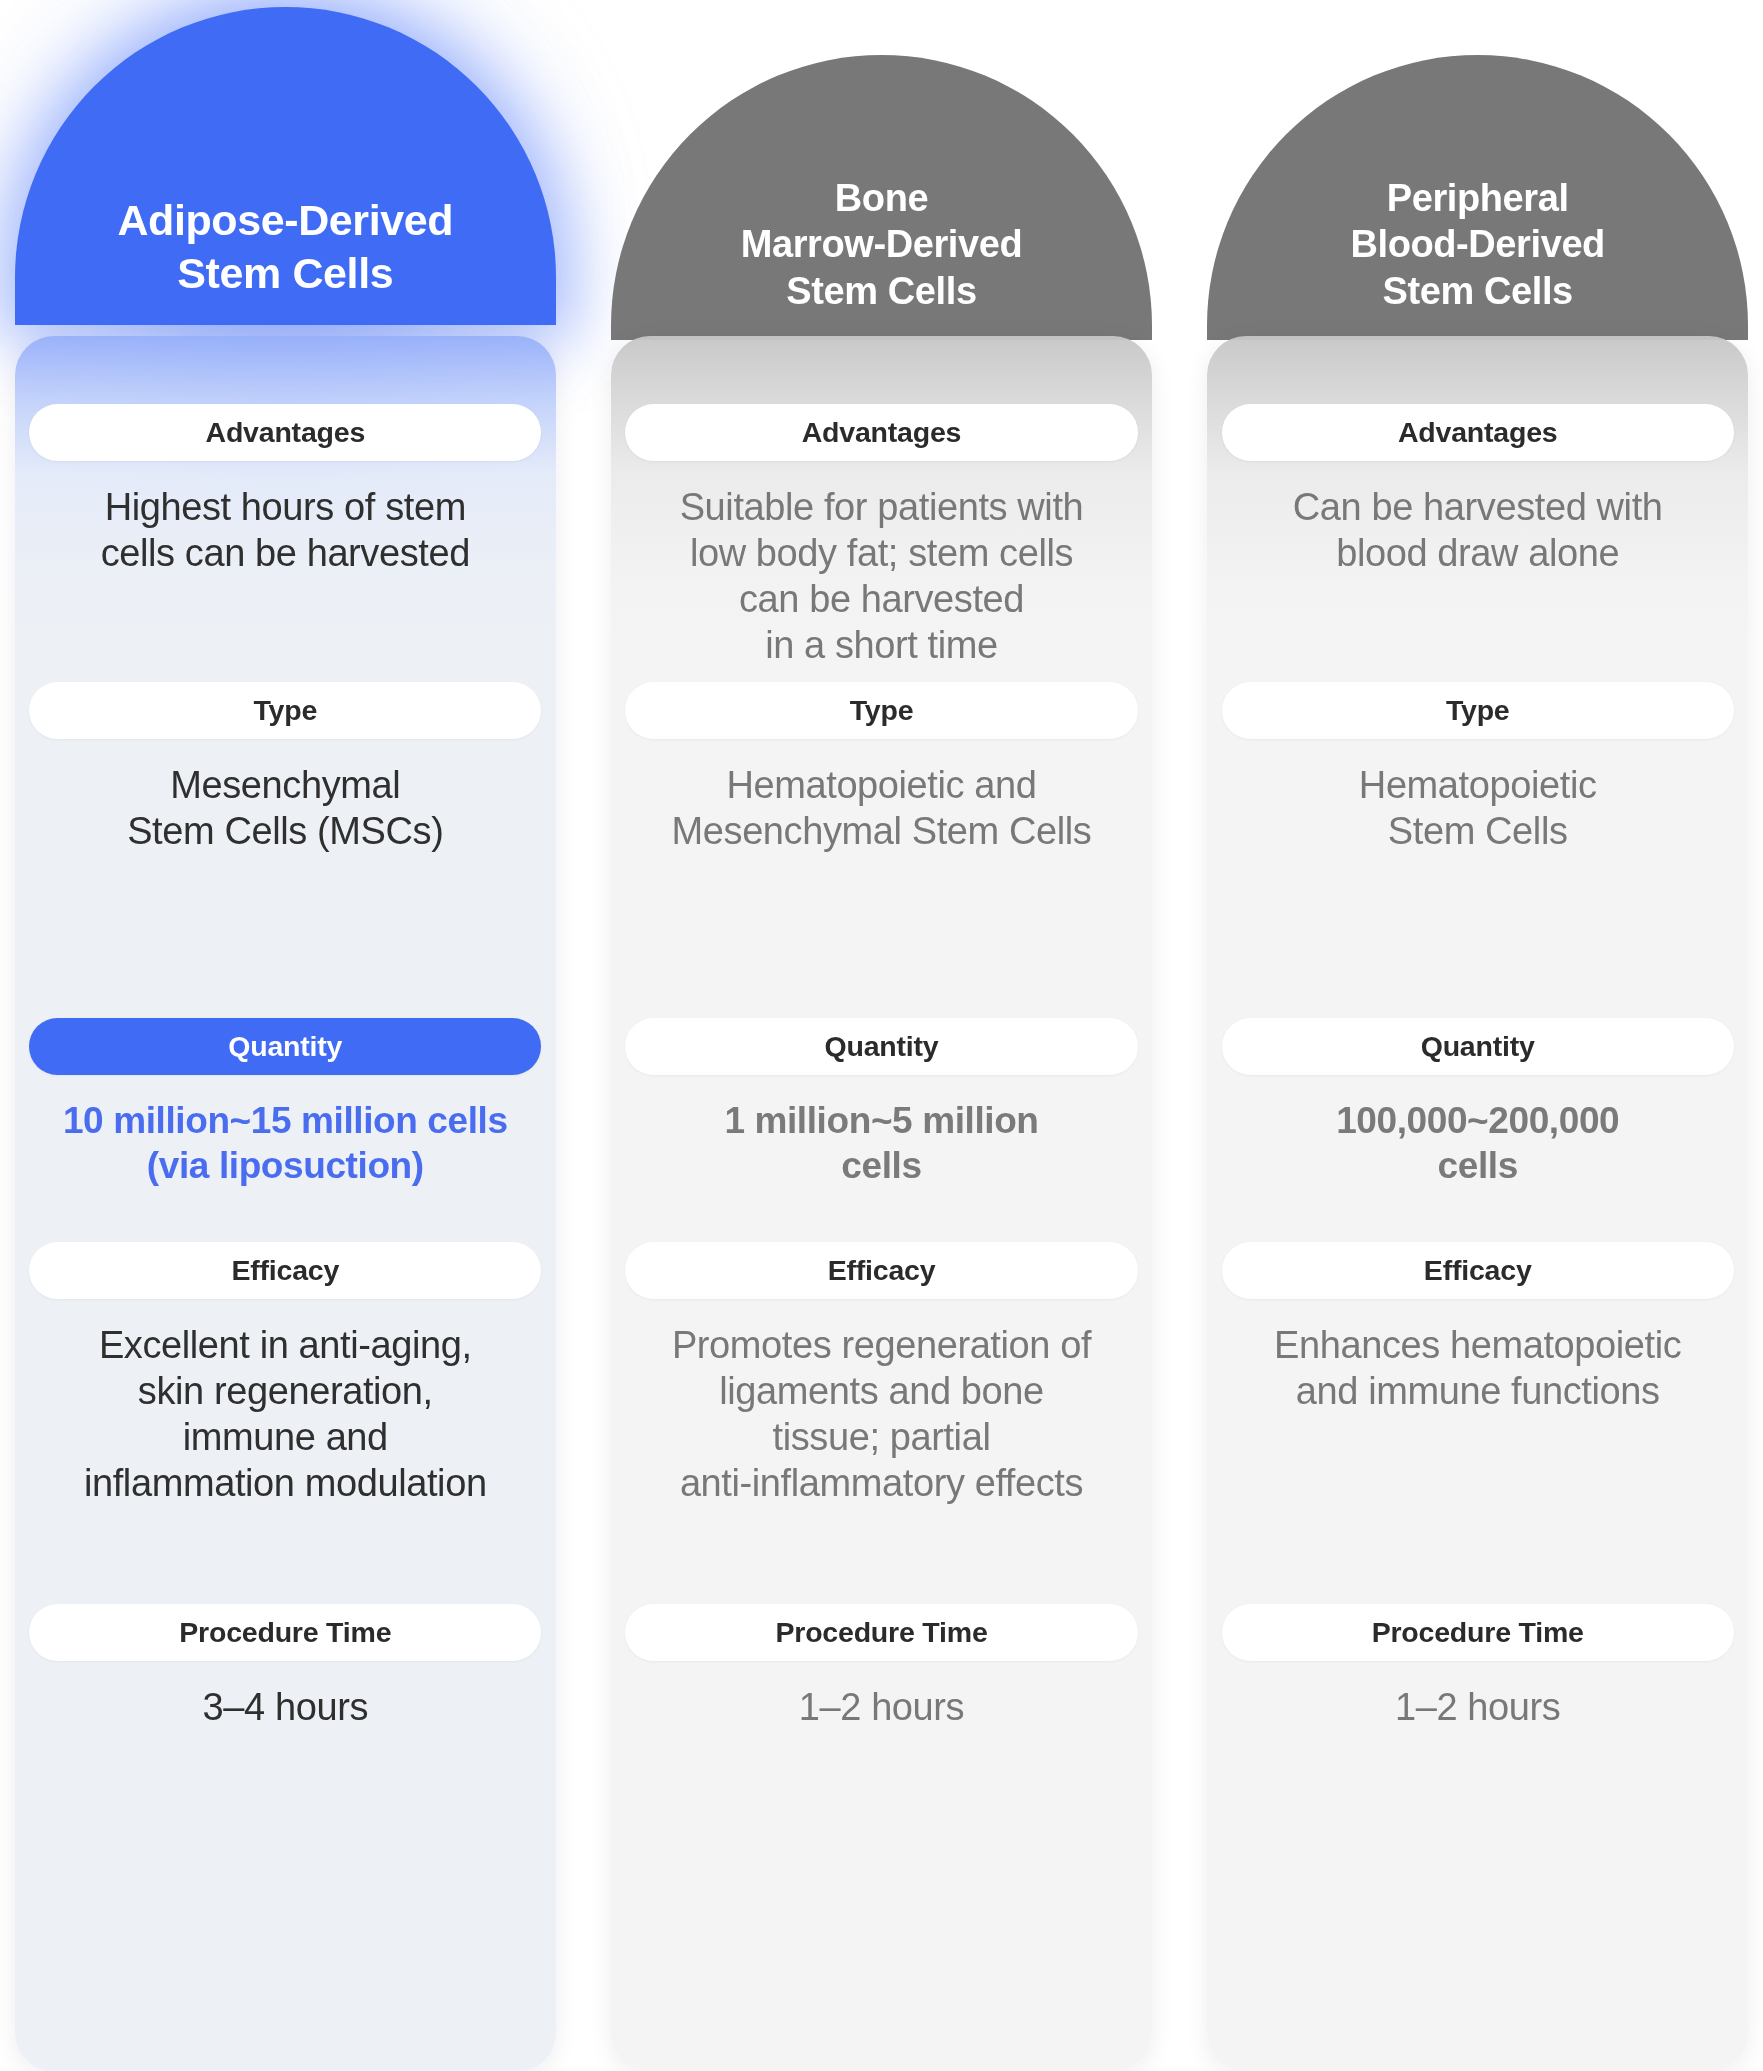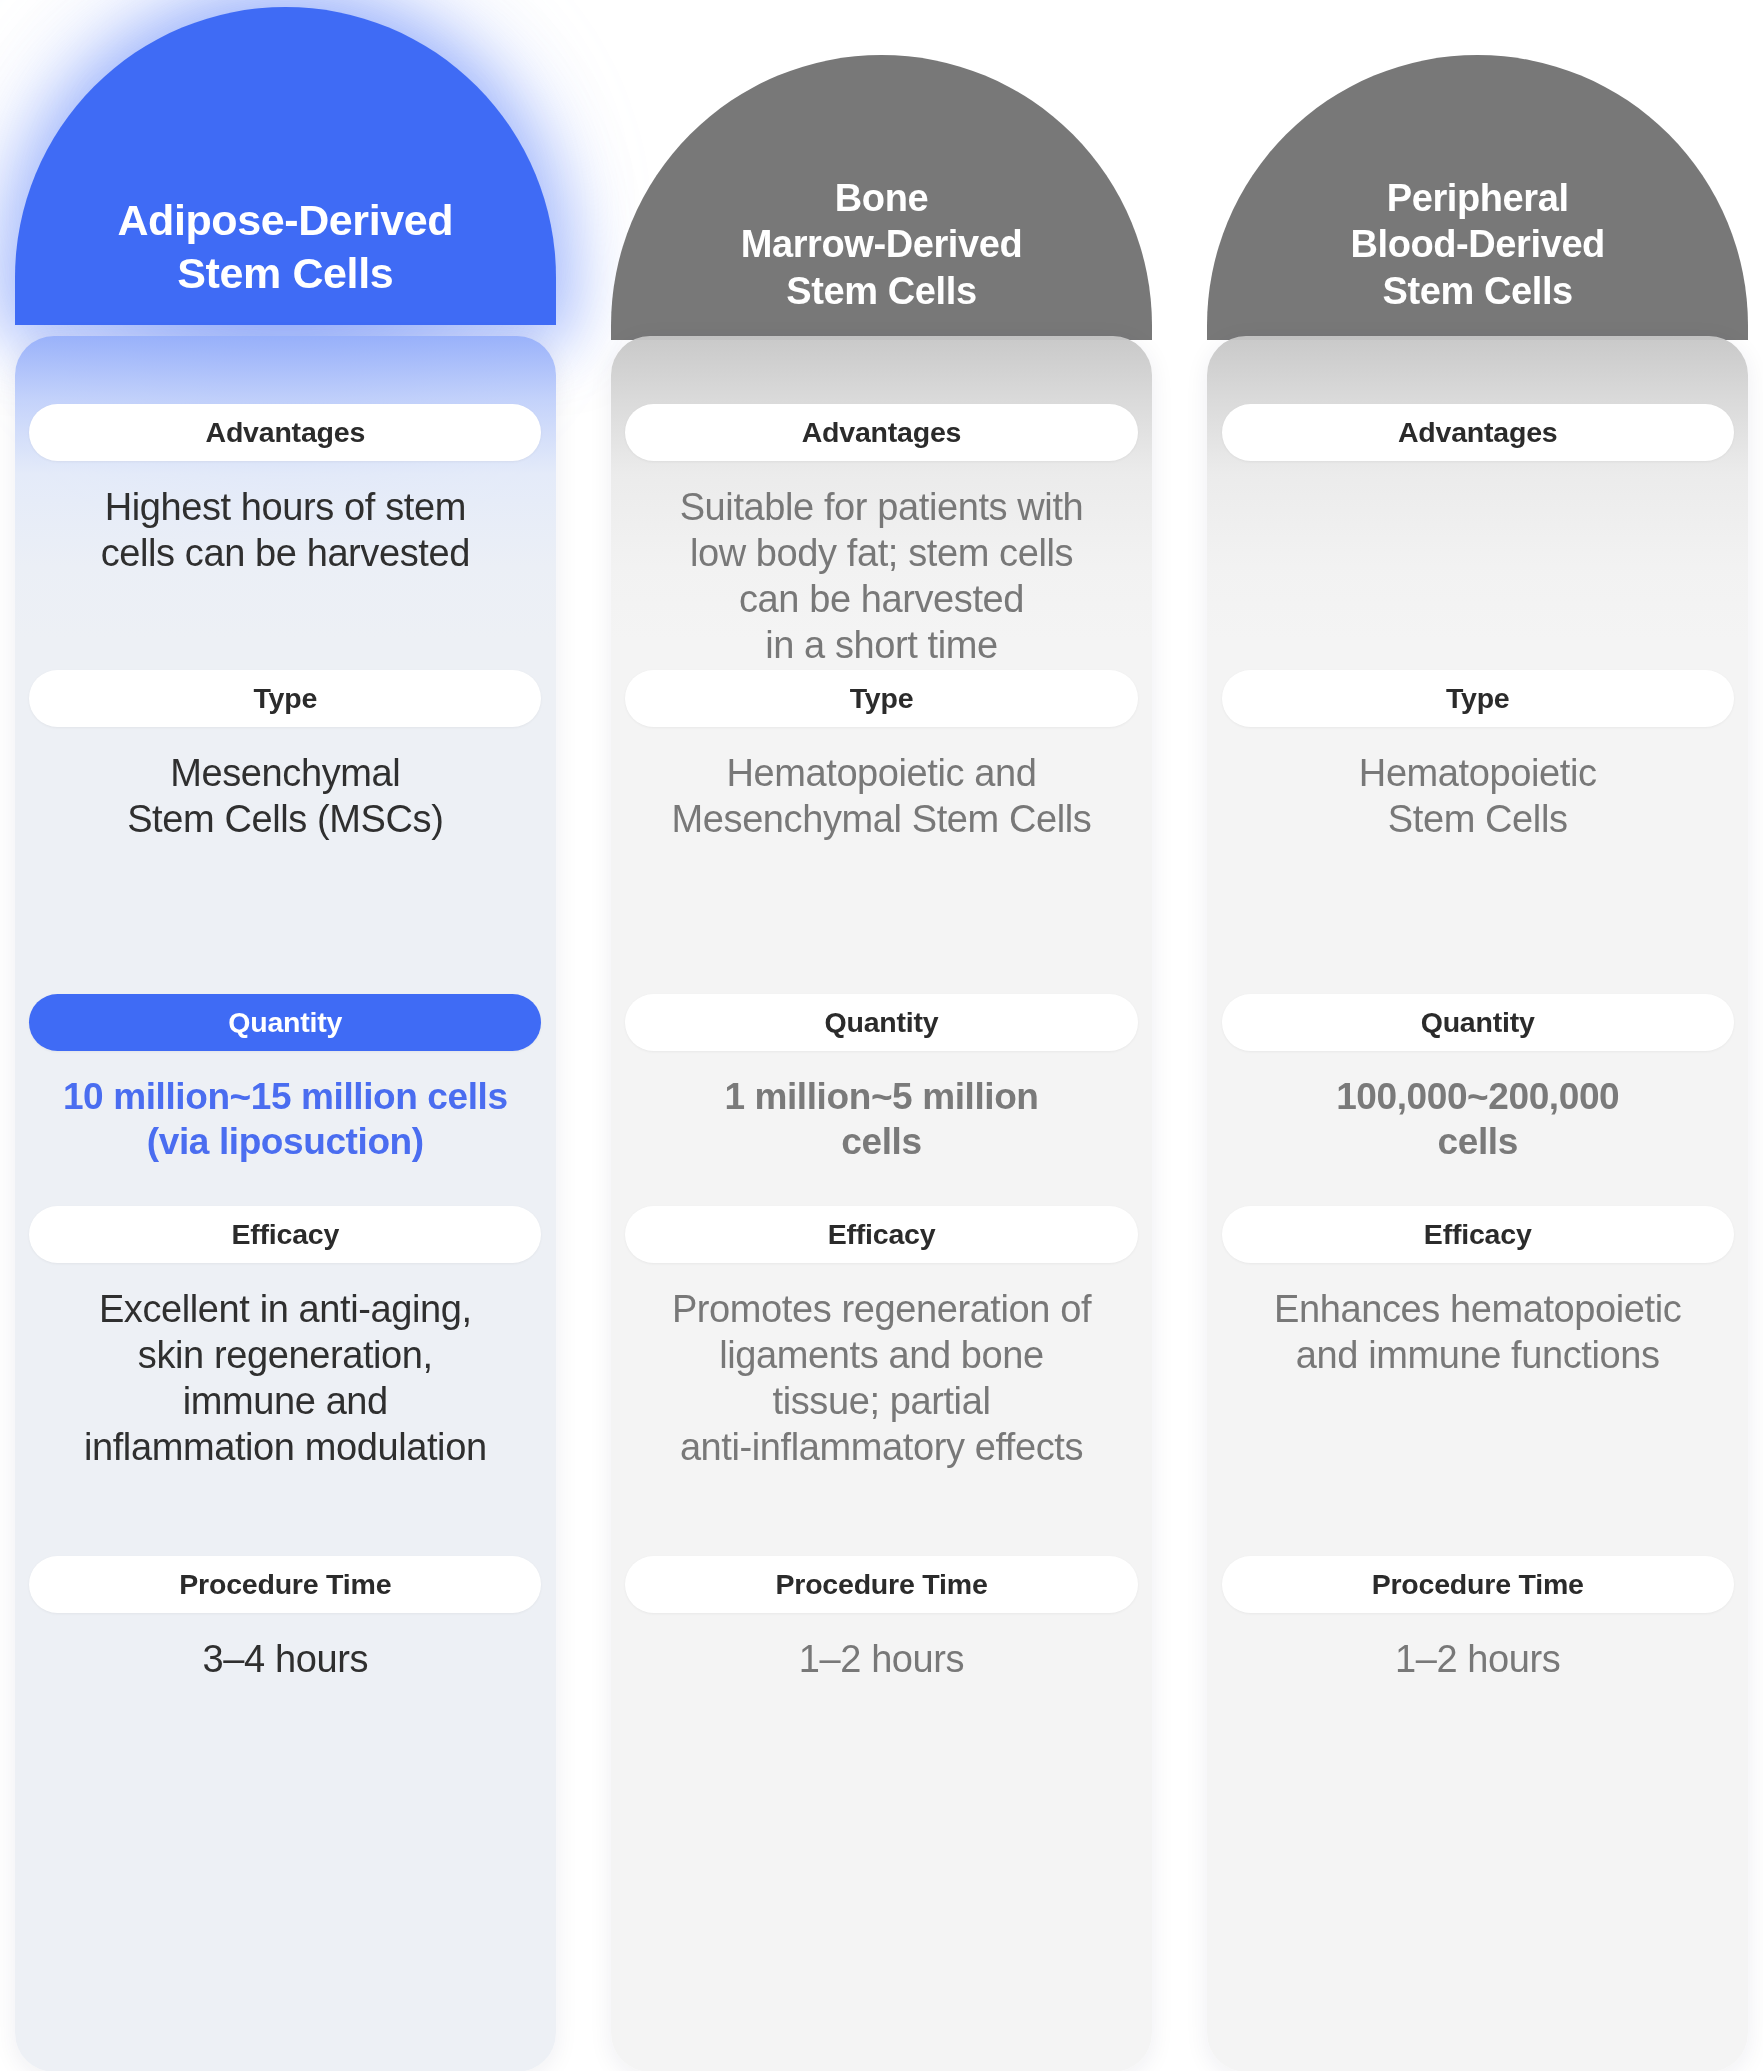--- a/index.html
+++ b/index.html
@@ -108,21 +108,21 @@
   }
 
   .card-inner{
     position:absolute;
     left:0;right:0;top:0;bottom:0;
     padding:68px 7.3px 0 7.3px;
     box-sizing:border-box;
   }
 
   
-  .row{ margin-bottom:0; }
+  .row{ margin-bottom:12px; }
 
   .pill{
     height:57px;
     border-radius:31px;
     background:#ffffff;
     display:flex;
     align-items:center;
     justify-content:center;
     margin:0 7.3px;
     box-shadow:0 0.9px 2.8px rgba(0,0,0,0.05);
@@ -280,20 +280,22 @@
 Blood-Derived
 Stem Cells</div>
     </div>
     <div class="card plain">
       <div class="card-inner">
 
         <div class="row slot-advantages">
           <div class="pill">
             <span class="pill-label">Advantages</span>
           </div>
+          <div class="value muted">Can be harvested with
+blood draw alone</div>
         </div>
 
         <div class="row slot-type">
           <div class="pill">
             <span class="pill-label">Type</span>
           </div>
           <div class="value muted">Hematopoietic
 Stem Cells</div>
         </div>
 

